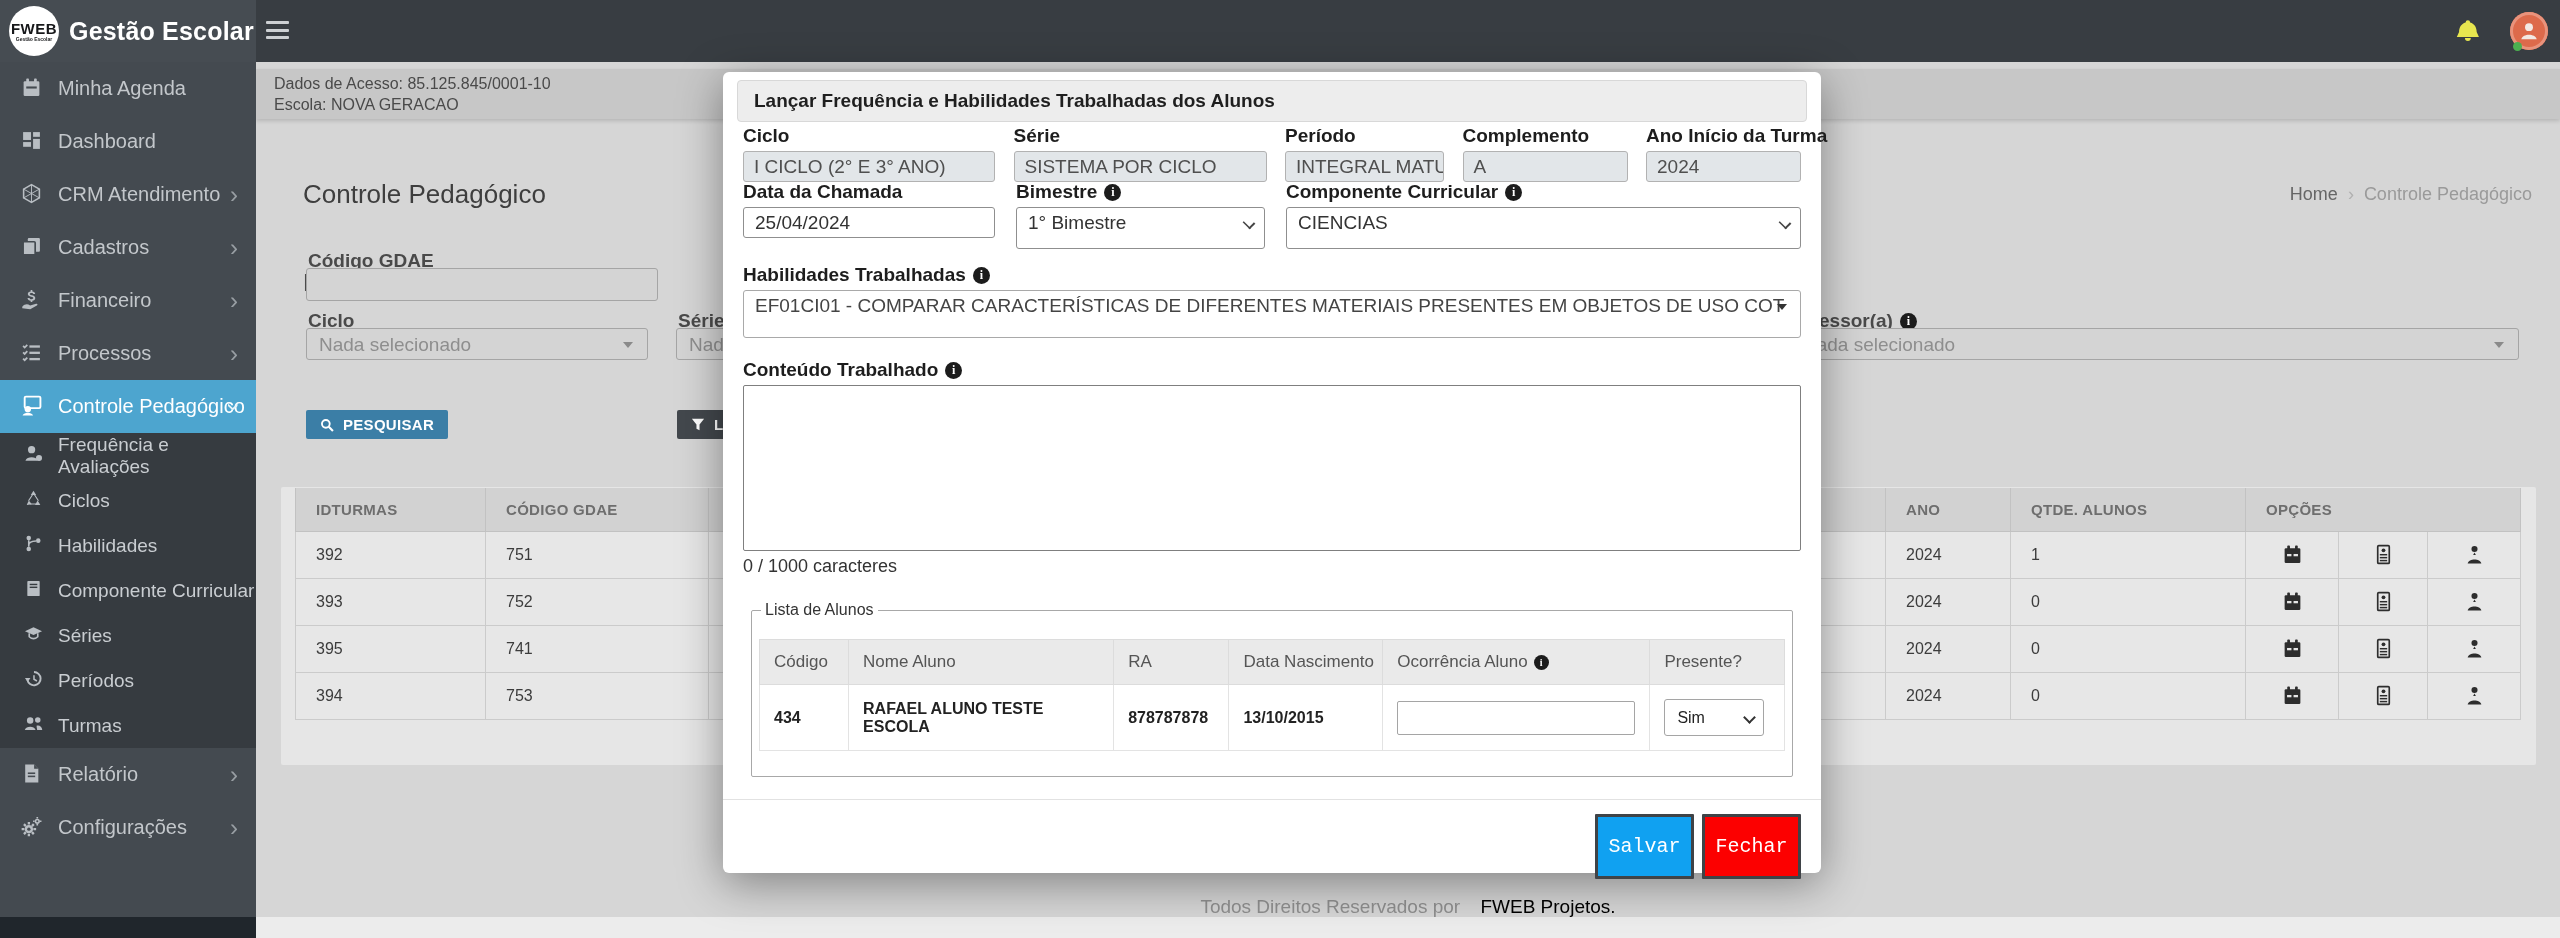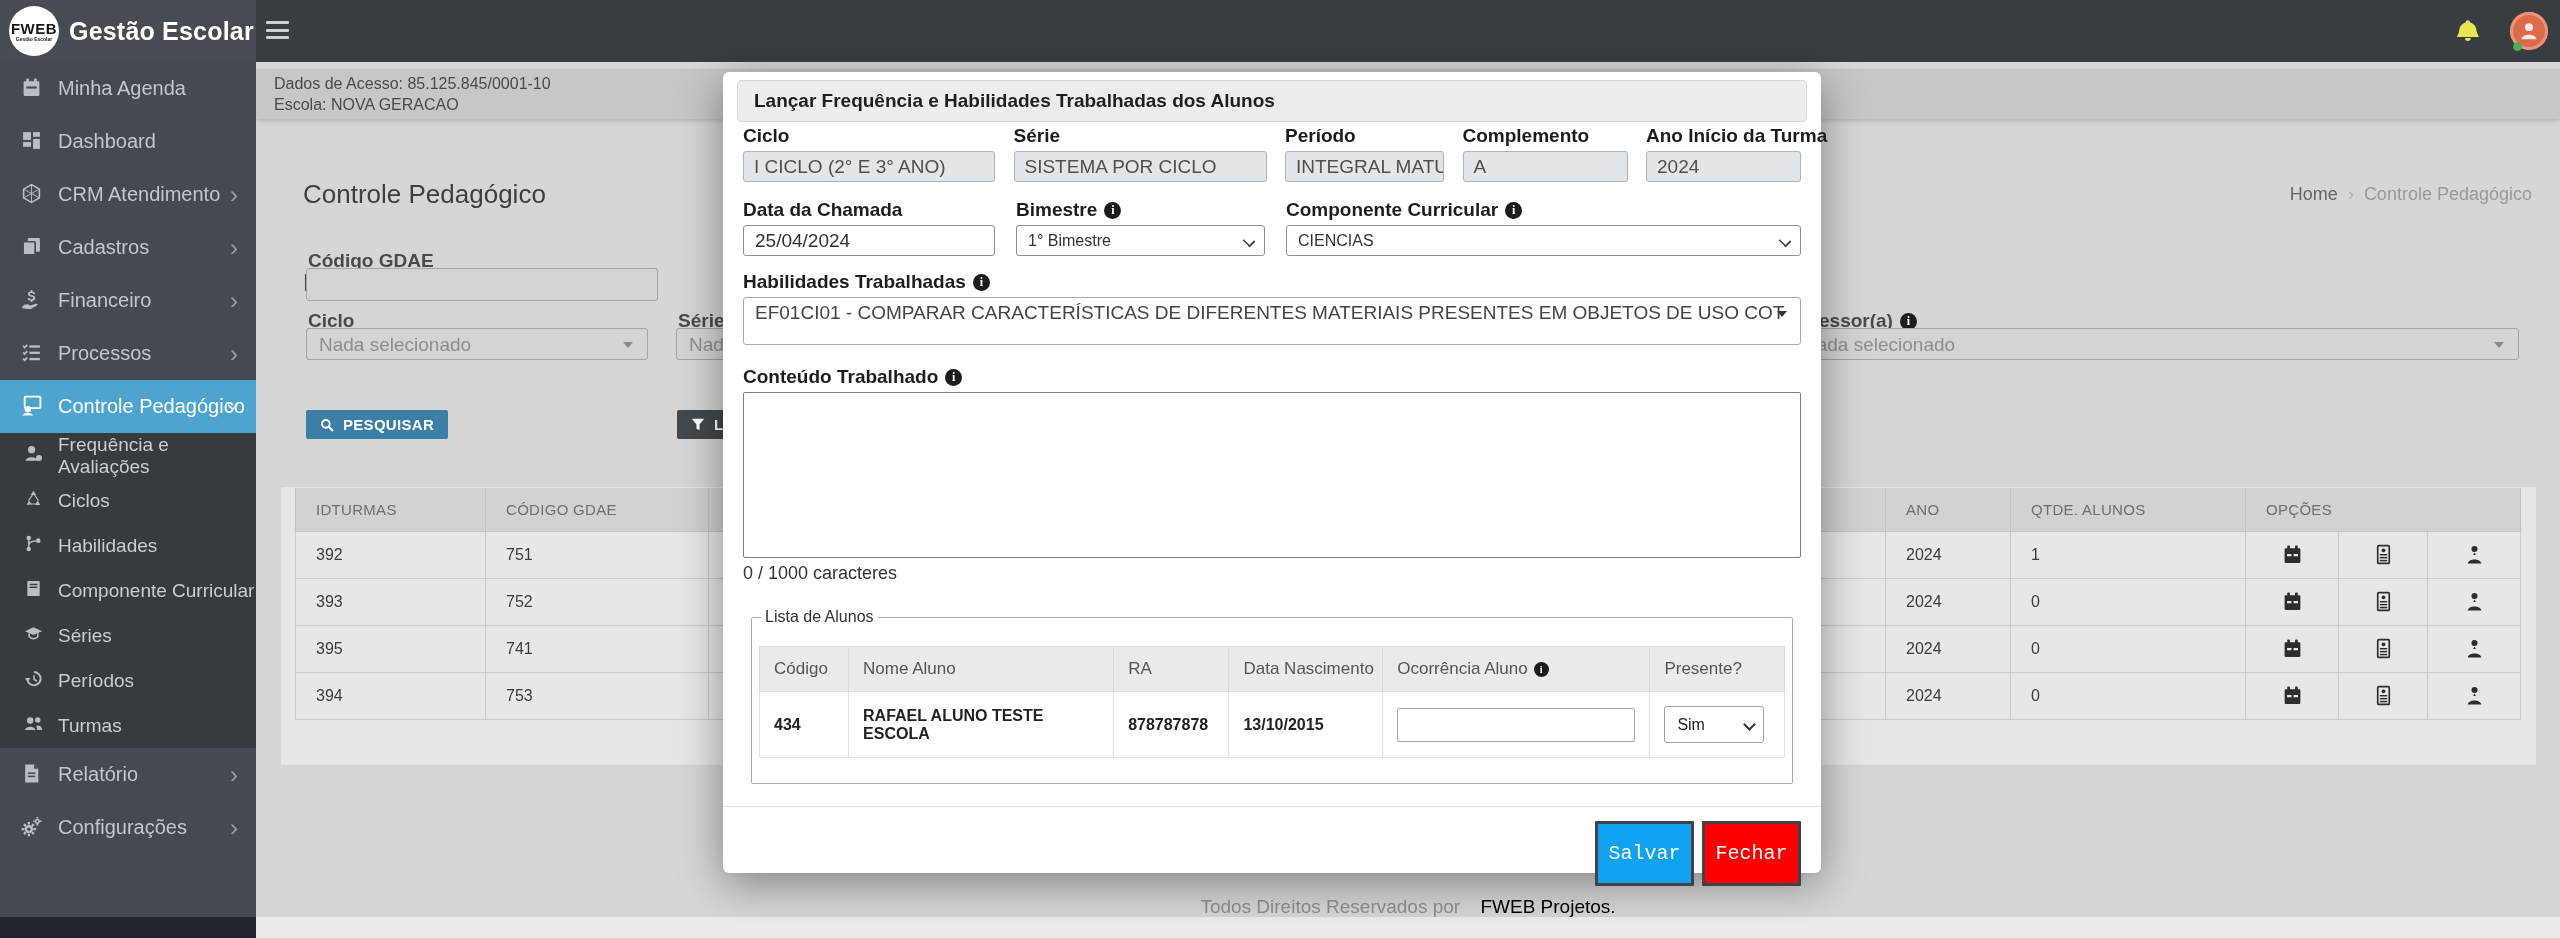--- a/index.html
+++ b/index.html
@@ -65,21 +65,21 @@
     align-items:center; justify-content:center; gap:9px; cursor:pointer; letter-spacing:.3px;}
   .btn-dark-search svg { width:14px; height:14px; stroke:#fff; }
   .btn-clear { position:absolute; left:421px; top:348px; width:178px; height:29px; background:#43484d;
     color:#fff; font-size:15px; font-weight:bold; border:none; border-radius:2px; display:flex;
     align-items:center; padding-left:14px; gap:9px; cursor:pointer; white-space:nowrap; overflow:hidden;}
   .btn-clear svg { width:14px; height:13px; fill:#fff; flex:none;}
 
   
   .tcard { position:absolute; left:25px; top:425px; width:2255px; height:278px; background:#e6e6e6; border-radius:2px; }
   table.turmas { border-collapse:collapse; table-layout:fixed; margin:1px 16px 0 14px; width:2225px; }
-  table.turmas th { background:#d2d2d2; color:#6e6e6e; font-size:15px; font-weight:normal; text-align:left;
+  table.turmas th { background:#d2d2d2; color:#6e6e6e; font-size:15px; font-weight:bold; text-align:left;
     padding:0 0 0 20px; height:43px; border:1px solid #c2c2c2; border-top:none; letter-spacing:.3px;}
   table.turmas td { height:47px; font-size:16px; color:#3c3c3c; padding:0 0 0 20px;
     border:1px solid #cbcbcb; background:#e7e7e7; }
   table.turmas td.opt { text-align:center; padding:0; --hole:#e7e7e7; }
   .opt-btn { display:inline-flex; width:40px; height:40px; align-items:center; justify-content:center;
     color:#2d2d2d; cursor:pointer; }
   .opt-btn svg { width:21px; height:21px; fill:currentColor; }
 
   .footer-line { position:absolute; left:0; top:834px; width:100%; text-align:center; font-size:19px; color:#8f8f8f;}
   .footer-line .fbrand { color:#000000;margin-left:15px; }
@@ -92,22 +92,22 @@
     display:flex; align-items:center; padding-left:16px; font-size:19px; font-weight:bold; color:#1f1f1f;}
   .mlabel { font-size:19px; font-weight:bold; color:#1d1d1d; line-height:20px; margin-bottom:5px;
     display:flex; align-items:center; gap:7px; white-space:nowrap;}
   .info-dot { display:inline-flex; width:17px; height:17px; background:#1c1c1c; color:#fff; border-radius:50%;
     font-size:12px; font-weight:bold; align-items:center; justify-content:center; font-family:"Liberation Serif",serif;}
   .m-row { display:flex; justify-content:space-between; }
   .dis-input { background:#e2e6e9; border:1px solid #b2b2b2; border-radius:3px; height:31px; line-height:29px;
     padding:0 10px; font-size:19px; color:#4f4f4f; white-space:nowrap; overflow:hidden; }
   .en-input { background:#fff; border:1px solid #8f8f8f; border-radius:3px; height:31px; line-height:29px;
     padding:0 11px; font-size:19px; color:#333; font-family:inherit; width:100%; }
-  .nselect { position:relative; background:#fff; border:1px solid #8f8f8f; border-radius:3px; height:31px;
-    line-height:29px; padding:0 11px; font-size:16px; color:#333; cursor:pointer; white-space:nowrap; overflow:hidden;}
+  .nselect { position:relative; background:#fff; border:1px solid #8f8f8f; border-radius:3px; height:42px;
+    line-height:29px; padding:0 11px; font-size:19px; color:#333; cursor:pointer; white-space:nowrap; overflow:hidden;}
   .nselect::after { content:""; position:absolute; right:10px; top:10px; width:8px; height:8px;
     border-right:2px solid #444; border-bottom:2px solid #444; transform:rotate(45deg) scale(1,.8); }
   .s2select { position:relative; background:#fff; border:1px solid #a9a9a9; border-radius:3px; height:48px;
     line-height:29px; padding:0 30px 0 11px; font-size:19px; color:#444; cursor:pointer; white-space:nowrap; overflow:hidden;}
   .s2select::after { content:""; position:absolute; right:13px; top:13px; border-left:5px solid transparent;
     border-right:5px solid transparent; border-top:6px solid #333; }
   textarea.mta { width:100%; height:166px; border:1px solid #7f7f7f; border-radius:2px; resize:none;
     font-family:inherit; font-size:19px; padding:8px 10px; display:block; }
   .counter { margin-top:5px; font-size:18px; color:#333; }
   fieldset.alunos { margin:24px 8px 0; border:1px solid #a8a8a8; border-radius:2px; height:176px; padding:20px 7px 0;}
@@ -122,21 +122,21 @@
     font-size:16px; font-weight:normal; color:#222; line-height:35px; padding-left:12px; cursor:pointer; background:#fff;}
   .pres-select::after { content:""; position:absolute; right:9px; top:13px; width:7px; height:7px;
     border-right:2px solid #333; border-bottom:2px solid #333; transform:rotate(45deg); }
   .m-div { margin:22px -20px 0; border:none; border-top:1px solid #e2e2e2; }
   .m-actions { margin-top:14px; display:flex; justify-content:flex-end; gap:8px; }
   .m-actions button { width:99px; height:65px; border:3px solid #3f4347; border-radius:1px; color:#fff;
     font-size:20px; font-family:Liberation Mono, monospace; cursor:pointer; }
   .btn-save { background:#10a1f1; }
   .btn-close { background:#fc0000; }
 
-  .mt4{margin-top:4px}.mt16{margin-top:16px}.mt18{margin-top:18px}.mt22{margin-top:22px}
+  .mt4{margin-top:4px}.mt16{margin-top:16px}.mt18{}.mt22{margin-top:22px}
 </style>
 </head>
 <body>
 
 <div id="app">
 
   <div class="navbar">
     <div class="brand">
       <div class="logo-badge">
         <div class="l1">FWEB</div>

